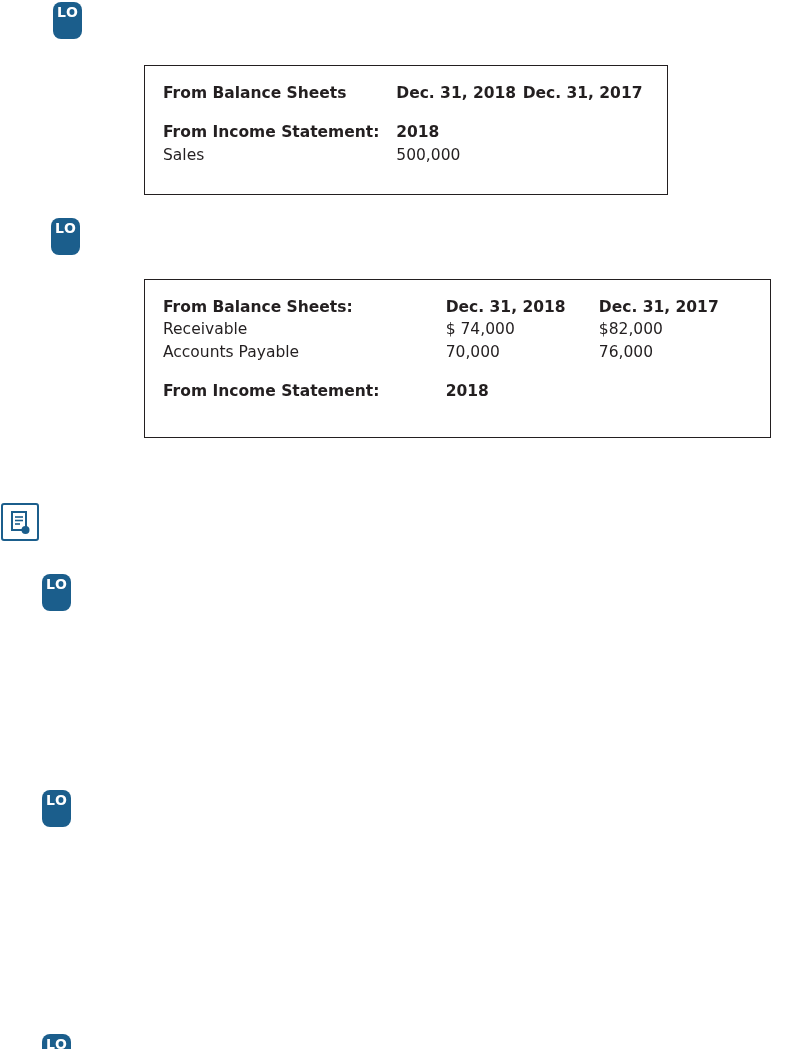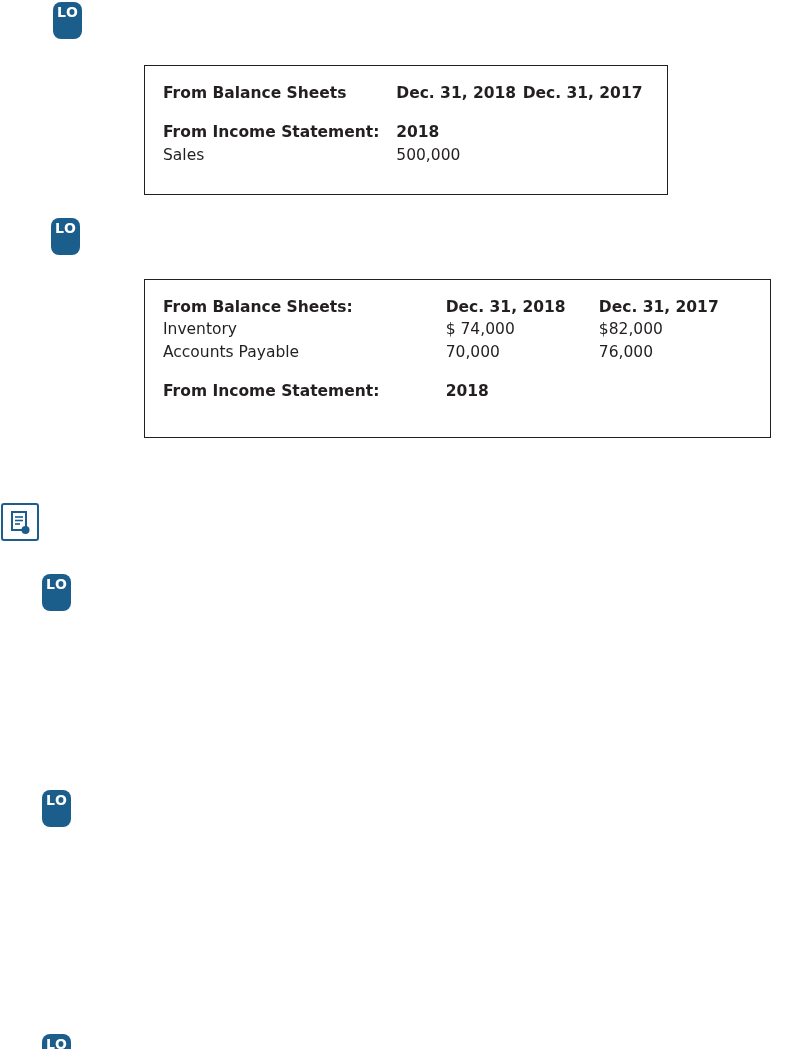--- a/index.html
+++ b/index.html
@@ -135,21 +135,21 @@
     <div class="exhibit" style="left: 144px; top: 279px; width: 627px; height: 159px;">
       <div class="exhibit-inner">
         <table class="exhibit-table">
           <tbody>
             <tr class="head">
               <td class="label">From Balance Sheets:</td>
               <td class="col1">Dec. 31, 2018</td>
               <td class="col2">Dec. 31, 2017</td>
             </tr>
             <tr class="data">
-              <td class="label">Inventory</td>
+              <td class="label">Receivable</td>
               <td class="col1">$   74,000</td>
               <td class="col2">$82,000</td>
             </tr>
             <tr class="data">
               <td class="label">Accounts Payable</td>
               <td class="col1">70,000</td>
               <td class="col2">76,000</td>
             </tr>
             <tr class="spacer">
               <td class="label"></td>

